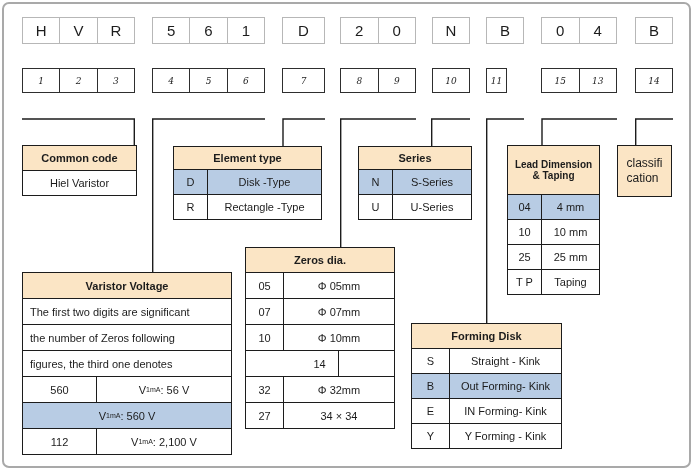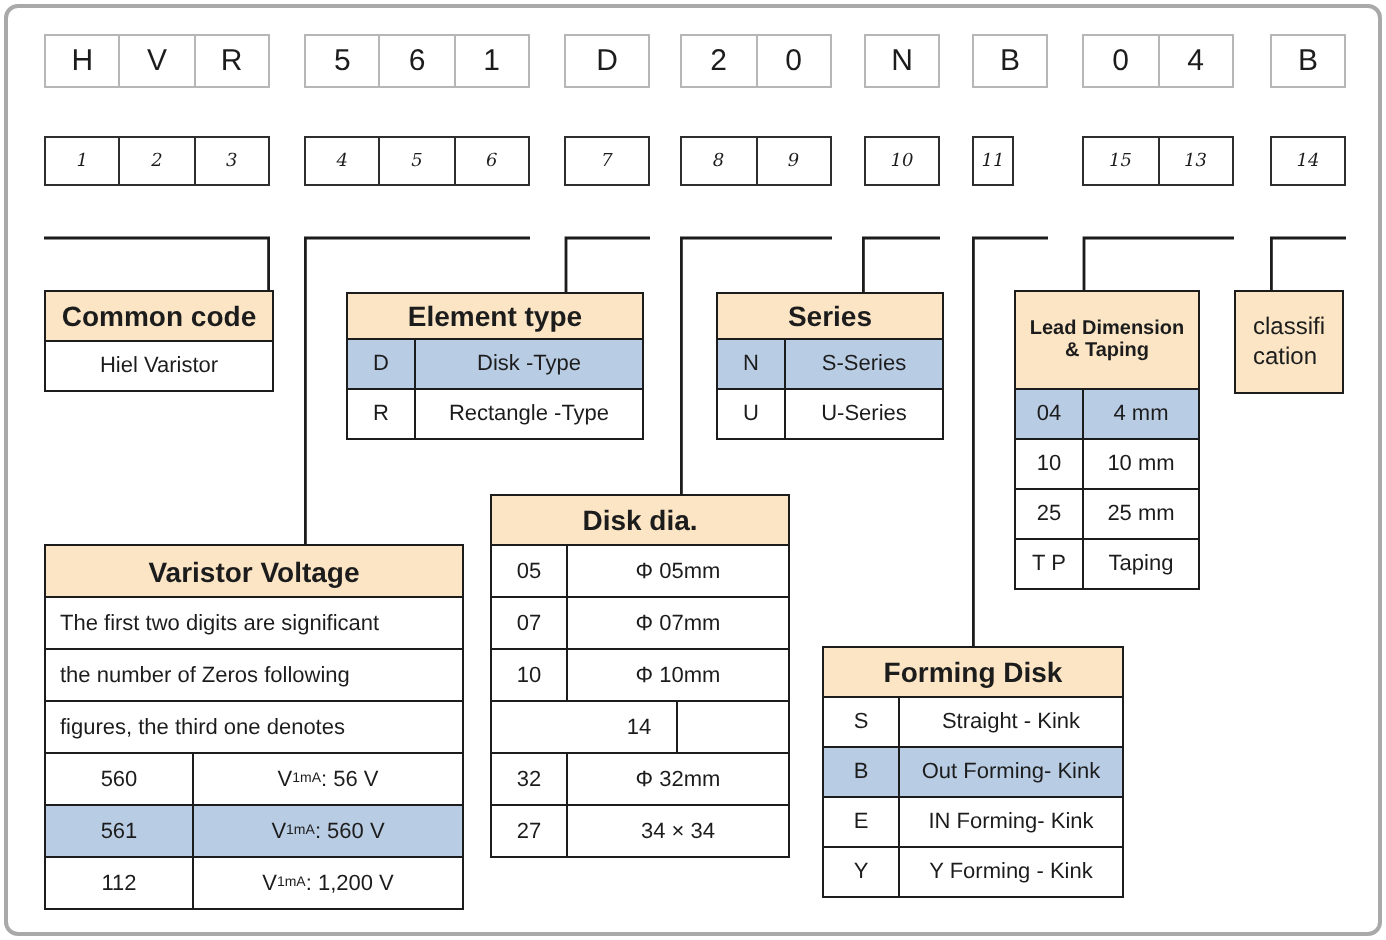--- a/index.html
+++ b/index.html
@@ -21,21 +21,21 @@
   .ncell  { flex:1; display:flex; align-items:center; justify-content:center;
             font-size:9px; font-style:italic; font-family:"DejaVu Serif", serif;
             border-right:1.5px solid #2e2e2e; }
   .ncell:last-child { border-right:none; }
   
   #lines { position:absolute; left:0; top:0; pointer-events:none; }
   
   .tbl { position:absolute; background:#fff; border:1.5px solid #1c1c1c; box-sizing:content-box; }
   .hdr { background:#fbe5c5; border-bottom:1.5px solid #1c1c1c;
          display:flex; flex-direction:column; align-items:center; justify-content:center;
-         font-weight:bold; font-size:14px; text-align:center; }
+         font-weight:bold; font-size:11px; text-align:center; }
   .trow { display:flex; border-bottom:1.5px solid #1c1c1c; font-size:11px;justify-content:center; }
   .trow:last-child { border-bottom:none; }
   .c1 { display:flex; align-items:center; justify-content:center; border-right:1.5px solid #1c1c1c; box-sizing:border-box; }
   .c2 { flex:1; display:flex; align-items:center; justify-content:center; }
   .full { flex:1; display:flex; align-items:center; padding-left:7px; }
   .hl { background:#b8cce4; }
   sub { font-size:7px; }
   #classification-box {
     position:absolute; left:617px; top:145px; width:55px; height:52px;
     background:#fbe5c5; border:1.5px solid #1c1c1c; box-sizing:border-box;
@@ -198,39 +198,38 @@
     </div>
     <div class="trow" style="height:25px">
       <div class="c1" style="width:74px">560</div>
       <div class="c2">
           <span>V</span>
           <sub>1mA</sub>
           <span> : 56 V</span>
         </div>
     </div>
     <div class="trow hl" style="height:25px">
-      <div class="c1" style="width:74px">561</div>
       <div class="c2">
           <span>V</span>
           <sub>1mA</sub>
           <span> : 560 V</span>
         </div>
     </div>
     <div class="trow" style="height:25px">
       <div class="c1" style="width:74px">112</div>
       <div class="c2">
           <span>V</span>
           <sub>1mA</sub>
-          <span> : 1,200 V</span>
+          <span> : 2,100 V</span>
         </div>
     </div>
   </div>
 
   <div class="tbl" style="left:245px;top:247px;width:148px">
-    <div class="hdr" style="height:24px">Disk dia.</div>
+    <div class="hdr" style="height:24px">Zeros dia.</div>
     <div class="trow" style="height:25px">
       <div class="c1" style="width:38px">05</div>
       <div class="c2">Φ 05mm</div>
     </div>
     <div class="trow" style="height:25px">
       <div class="c1" style="width:38px">07</div>
       <div class="c2">Φ 07mm</div>
     </div>
     <div class="trow" style="height:25px">
       <div class="c1" style="width:38px">10</div>

